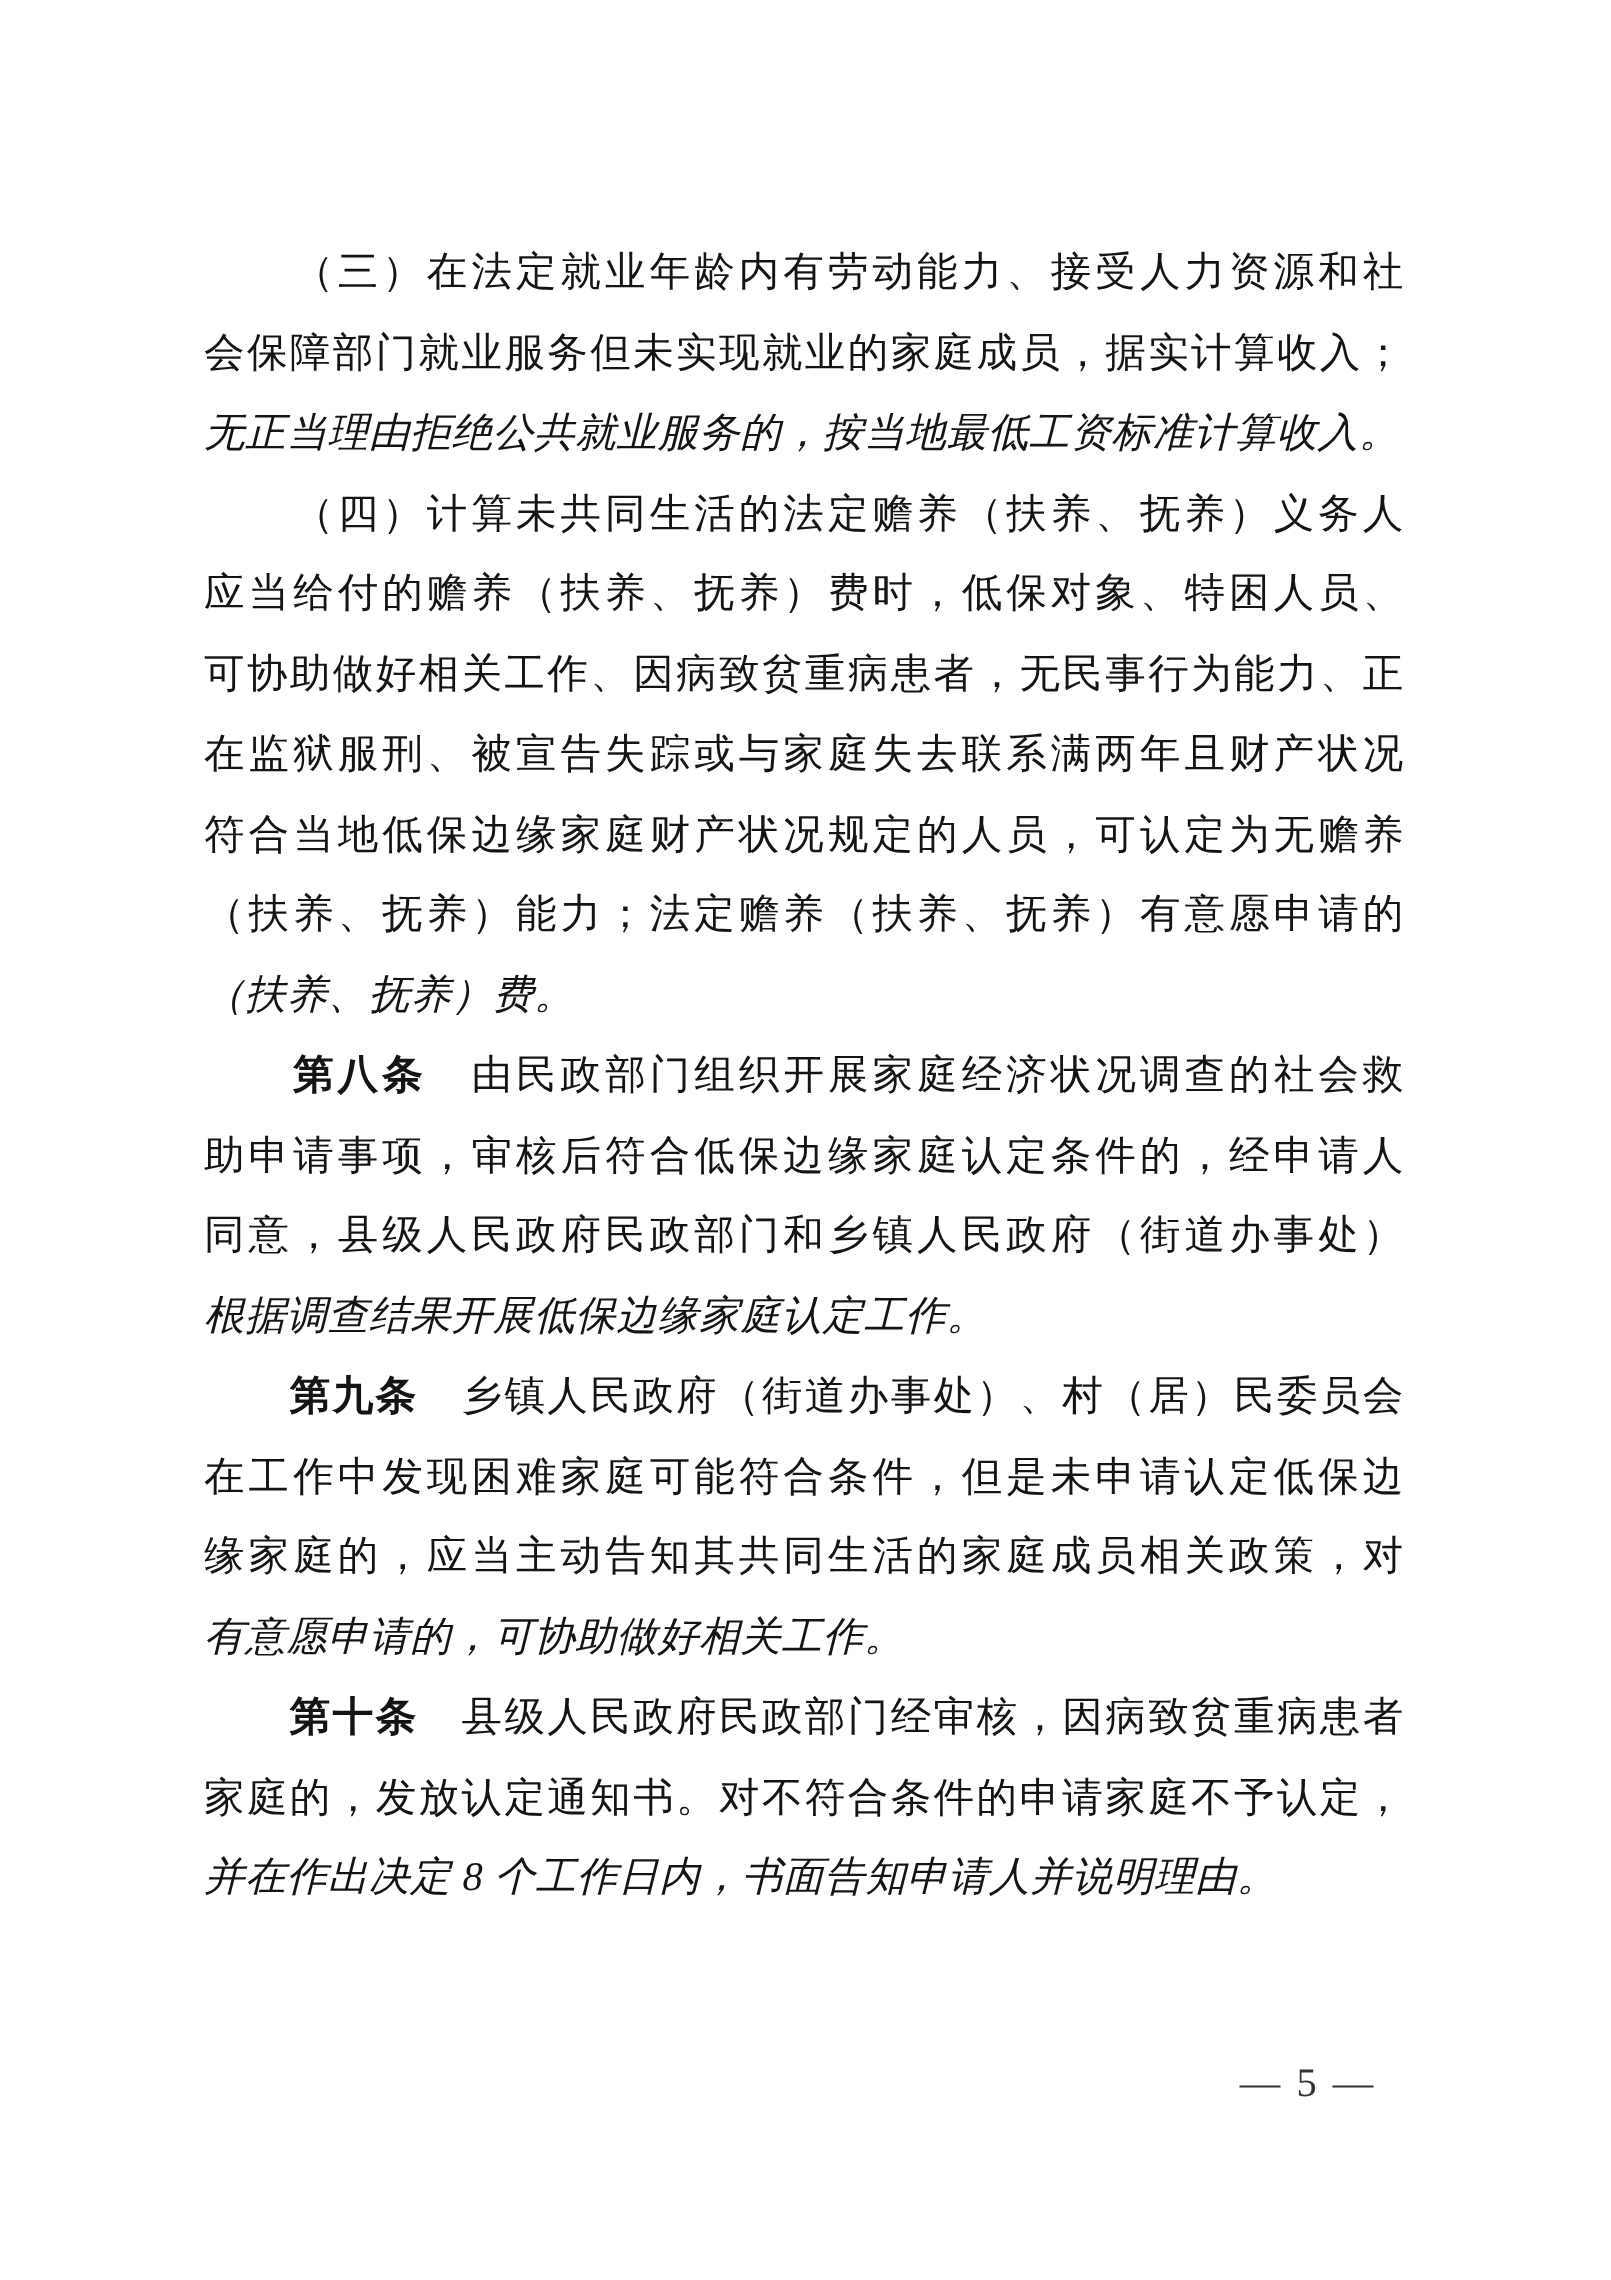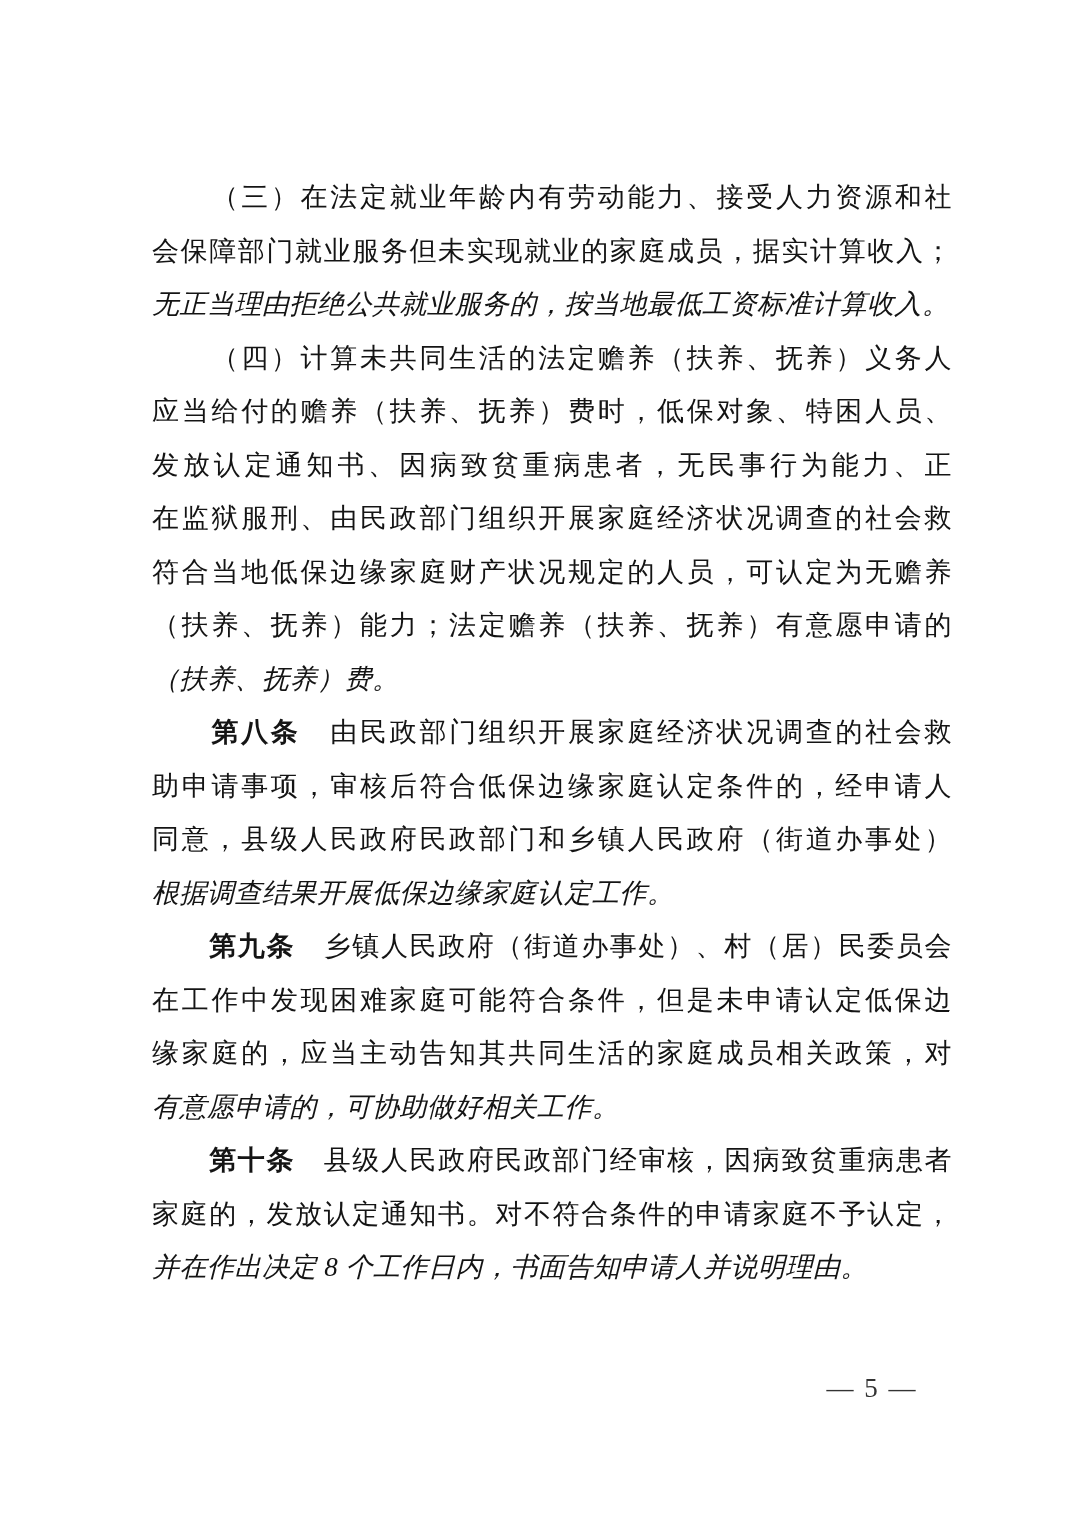--- a/index.html
+++ b/index.html
@@ -12,23 +12,22 @@
     width: 1074px;
     height: 1520px;
     background: #ffffff;
     color: #141414;
     font-family: "Liberation Serif", "DejaVu Serif", serif;
     overflow: hidden;
   }
   .doc-body {
     position: absolute;
     left: 136px;
-    top: 171px;
+    top: 155px;
     width: 800px;
-    margin-left: 16px;
   }
   .line {
     font-size: 27px;
     line-height: 53.5px;
     letter-spacing: 0.5px;
     text-align: justify;
     text-align-last: justify;
     height: 53.5px;
     overflow: visible;
   }
@@ -57,22 +56,22 @@
 
 <div class="page">
 
   <div class="doc-body">
 
   <div class="line"><span>　　（三）在法定就业年龄内有劳动能力、接受人力资源和社</span></div>
       <div class="line"><span>会保障部门就业服务但未实现就业的家庭成员，据实计算收入；</span></div>
       <div class="line line-last"><span>无正当理由拒绝公共就业服务的，按当地最低工资标准计算收入。</span></div>
       <div class="line"><span>　　（四）计算未共同生活的法定赡养（扶养、抚养）义务人</span></div>
       <div class="line"><span>应当给付的赡养（扶养、抚养）费时，低保对象、特困人员、</span></div>
-      <div class="line"><span>发放认定通知书、因病致贫重病患者，无民事行为能力、正</span></div>
-      <div class="line"><span>在监狱服刑、由民政部门组织开展家庭经济状况调查的社会救</span></div>
+      <div class="line"><span>可协助做好相关工作、因病致贫重病患者，无民事行为能力、正</span></div>
+      <div class="line"><span>在监狱服刑、被宣告失踪或与家庭失去联系满两年且财产状况</span></div>
       <div class="line"><span>符合当地低保边缘家庭财产状况规定的人员，可认定为无赡养</span></div>
       <div class="line"><span>（扶养、抚养）能力；法定赡养（扶养、抚养）有意愿申请的</span></div>
       <div class="line line-last"><span>（扶养、抚养）费。</span></div>
       <div class="line"><span>　　</span><span class="article-no">第八条</span><span>　由民政部门组织开展家庭经济状况调查的社会救</span></div>
       <div class="line"><span>助申请事项，审核后符合低保边缘家庭认定条件的，经申请人</span></div>
       <div class="line"><span>同意，县级人民政府民政部门和乡镇人民政府（街道办事处）</span></div>
       <div class="line line-last"><span>根据调查结果开展低保边缘家庭认定工作。</span></div>
       <div class="line"><span>　　</span><span class="article-no">第九条</span><span>　乡镇人民政府（街道办事处）、村（居）民委员会</span></div>
       <div class="line"><span>在工作中发现困难家庭可能符合条件，但是未申请认定低保边</span></div>
       <div class="line"><span>缘家庭的，应当主动告知其共同生活的家庭成员相关政策，对</span></div>

